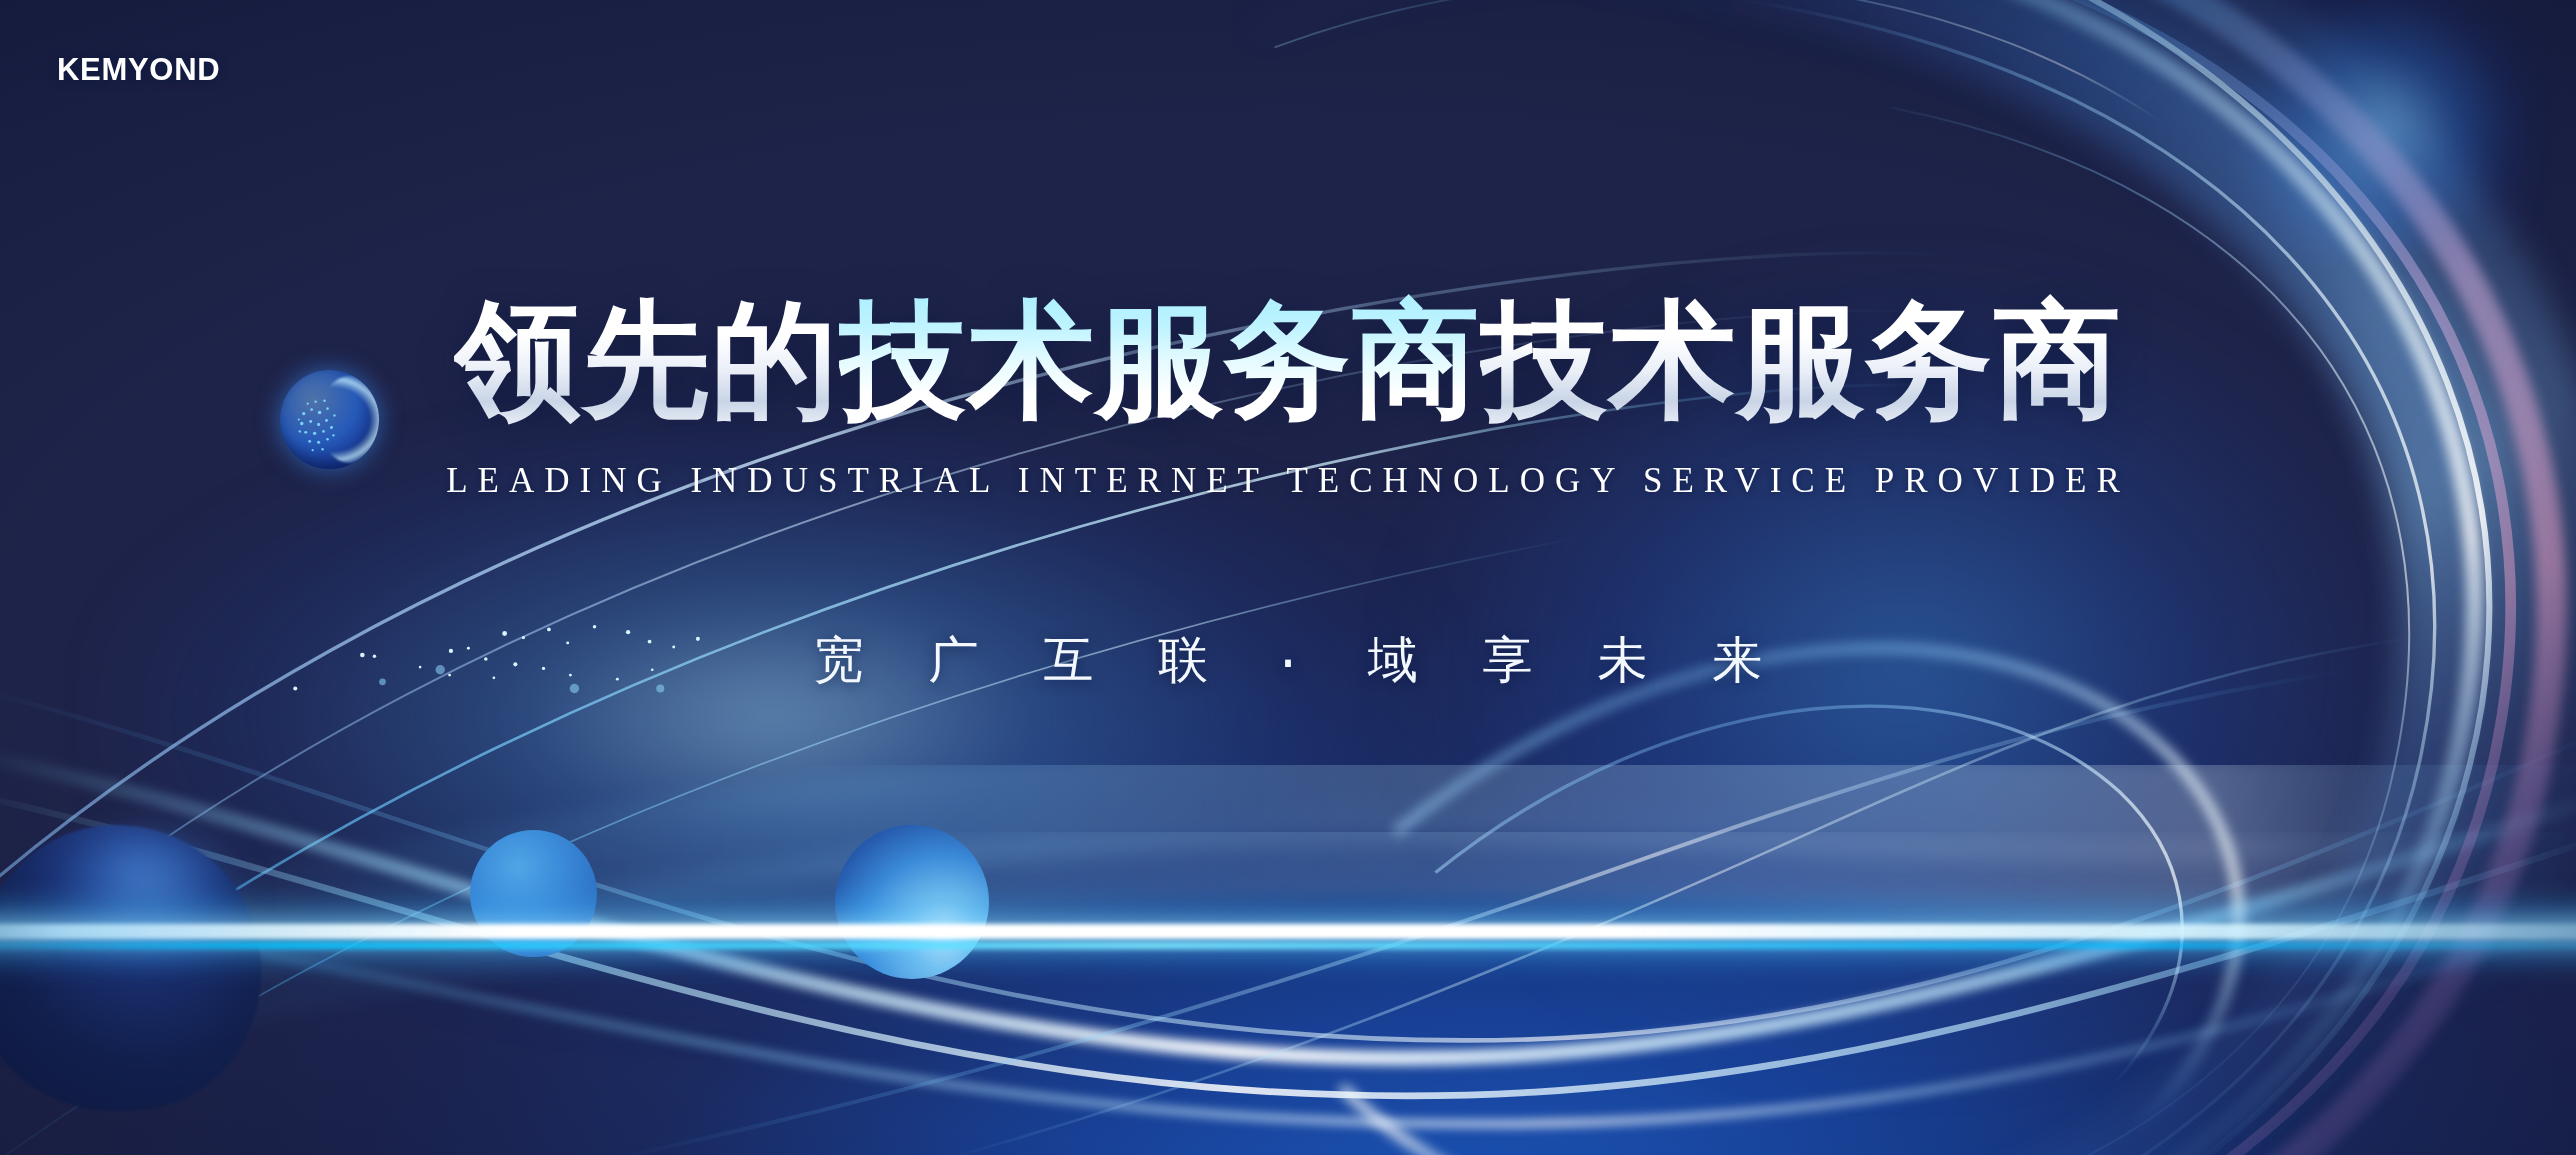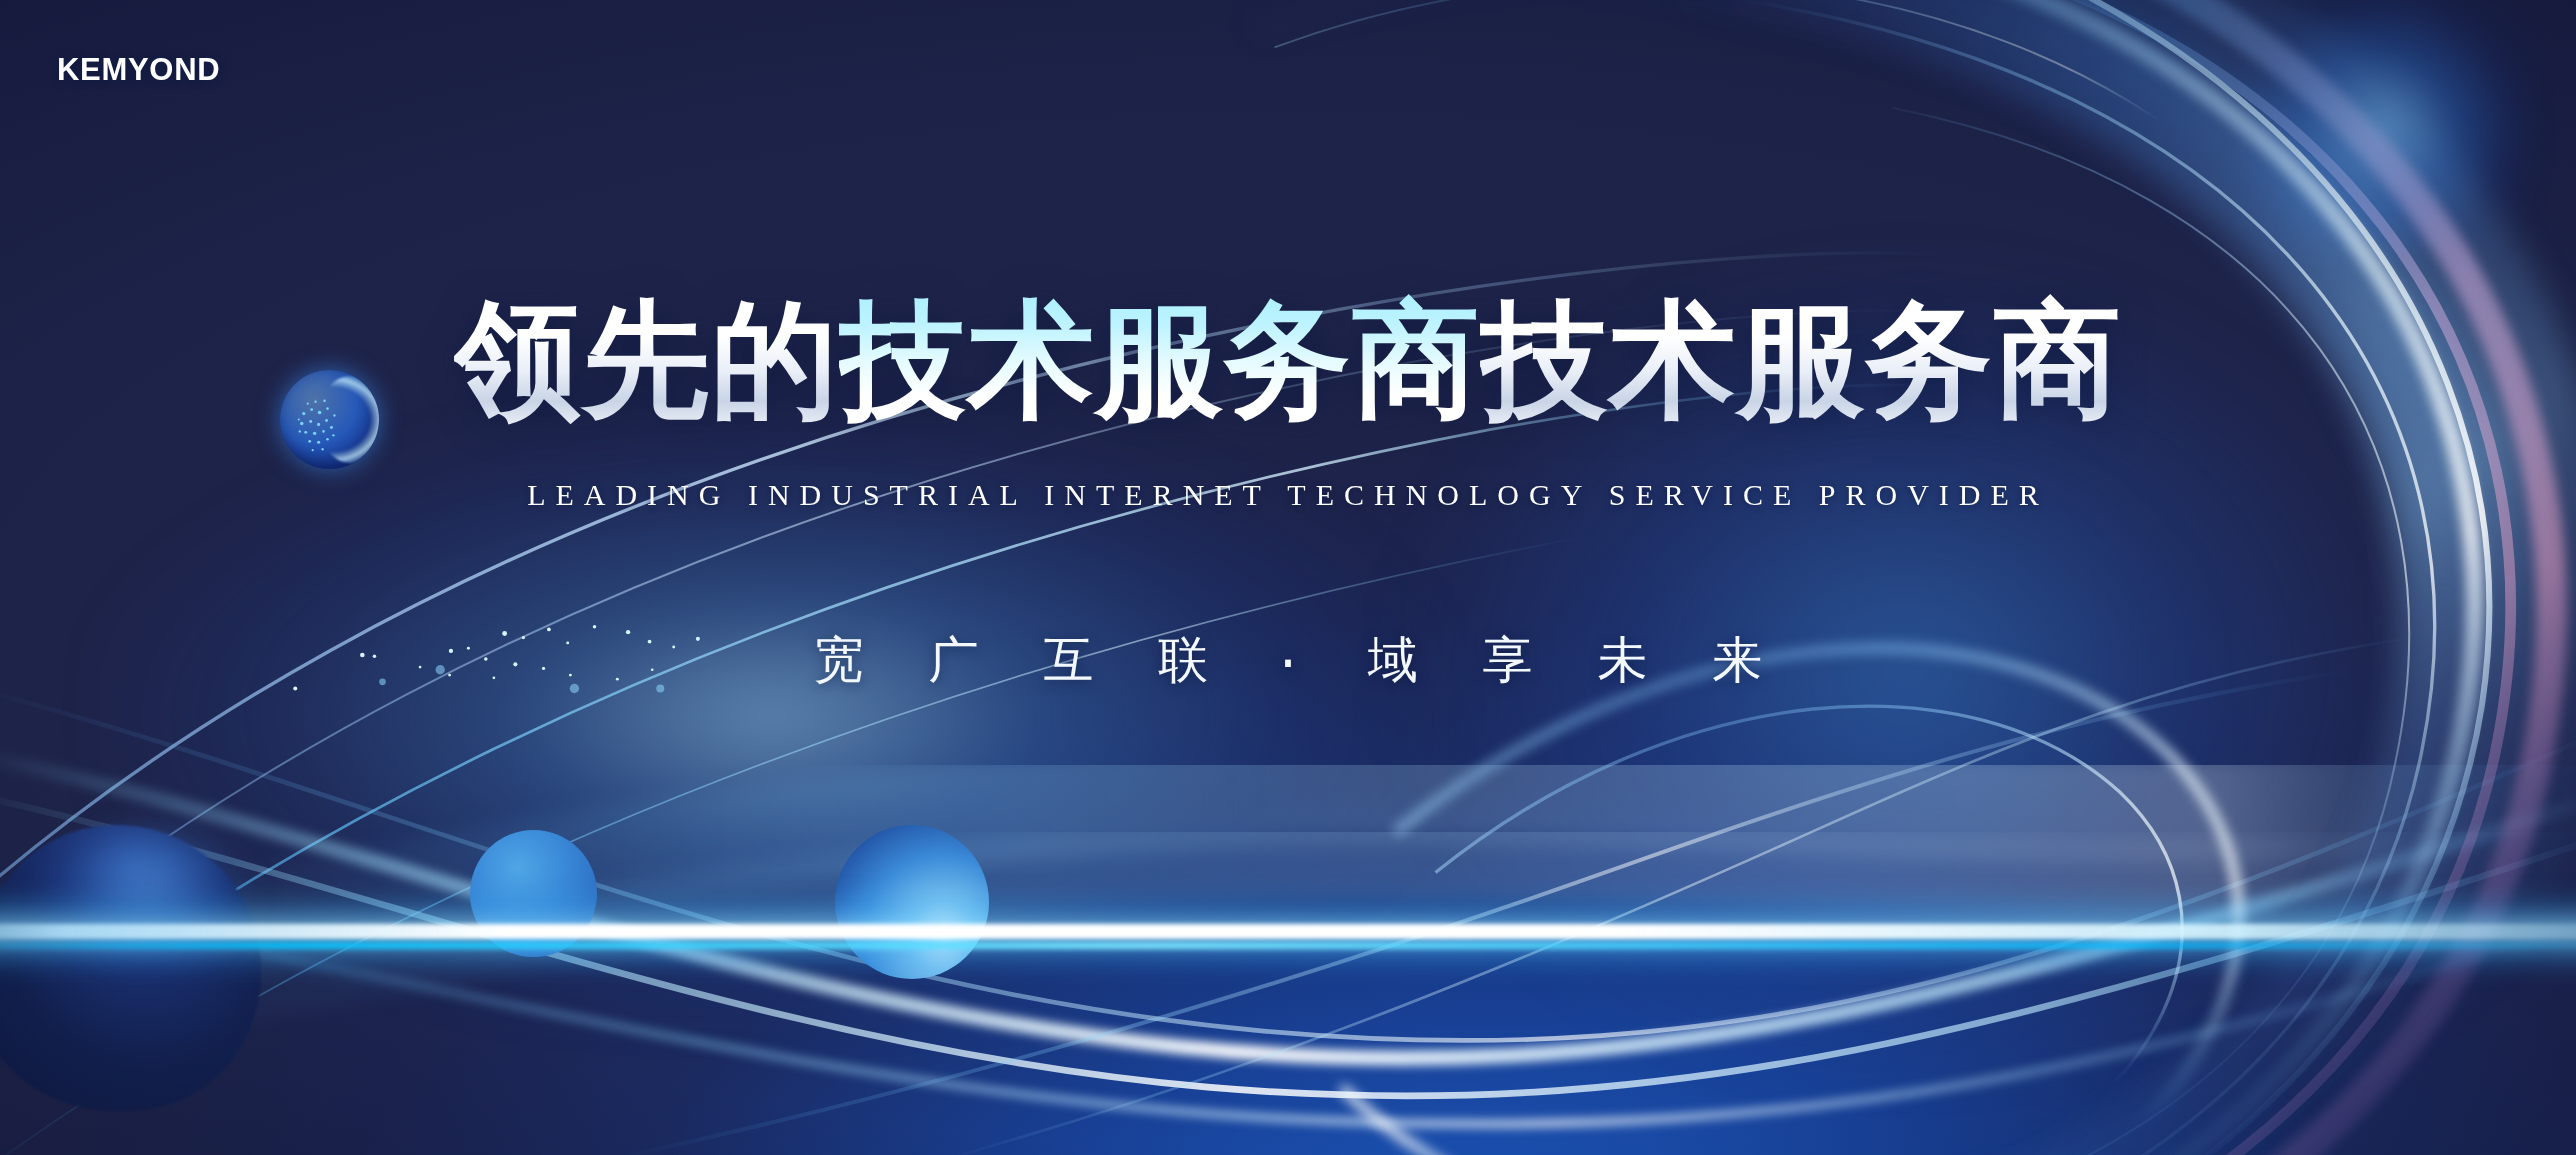--- a/index.html
+++ b/index.html
@@ -139,24 +139,24 @@
   }
   .headline .seg{ -webkit-background-clip:text; background-clip:text; color:transparent; }
   .headline .seg-white{
     background-image:linear-gradient(180deg,#ffffff 0%,#ffffff 34%,#e9eef7 58%,#c9d4e6 78%,#f4f7fc 100%);
   }
   .headline .seg-cyan{
     background-image:linear-gradient(180deg,#a9efff 0%,#bdf3ff 26%,#e6fbff 52%,#ffffff 74%,#ffffff 100%);
   }
 
   .subtitle{
-    position:absolute;left:50%;top:478px;transform:translateX(-50%);
+    position:absolute;left:50%;top:461px;transform:translateX(-50%);
     white-space:nowrap;
     font-family:"Liberation Serif","DejaVu Serif",serif;
-    font-size:30px;font-weight:400;color:#ffffff;
+    font-size:35px;font-weight:400;color:#ffffff;
     letter-spacing:10px;
     text-shadow:0 1.3px 6.7px rgba(8,20,60,.6);
   }
 
   .tagline{
     position:absolute;left:50%;top:627px;transform:translateX(-50%);
     white-space:nowrap;
     font-family:Liberation Mono, monospace;
     font-size:50px;font-weight:300;color:#f3f8ff;
     letter-spacing:17.4px;text-indent:17.4px;

